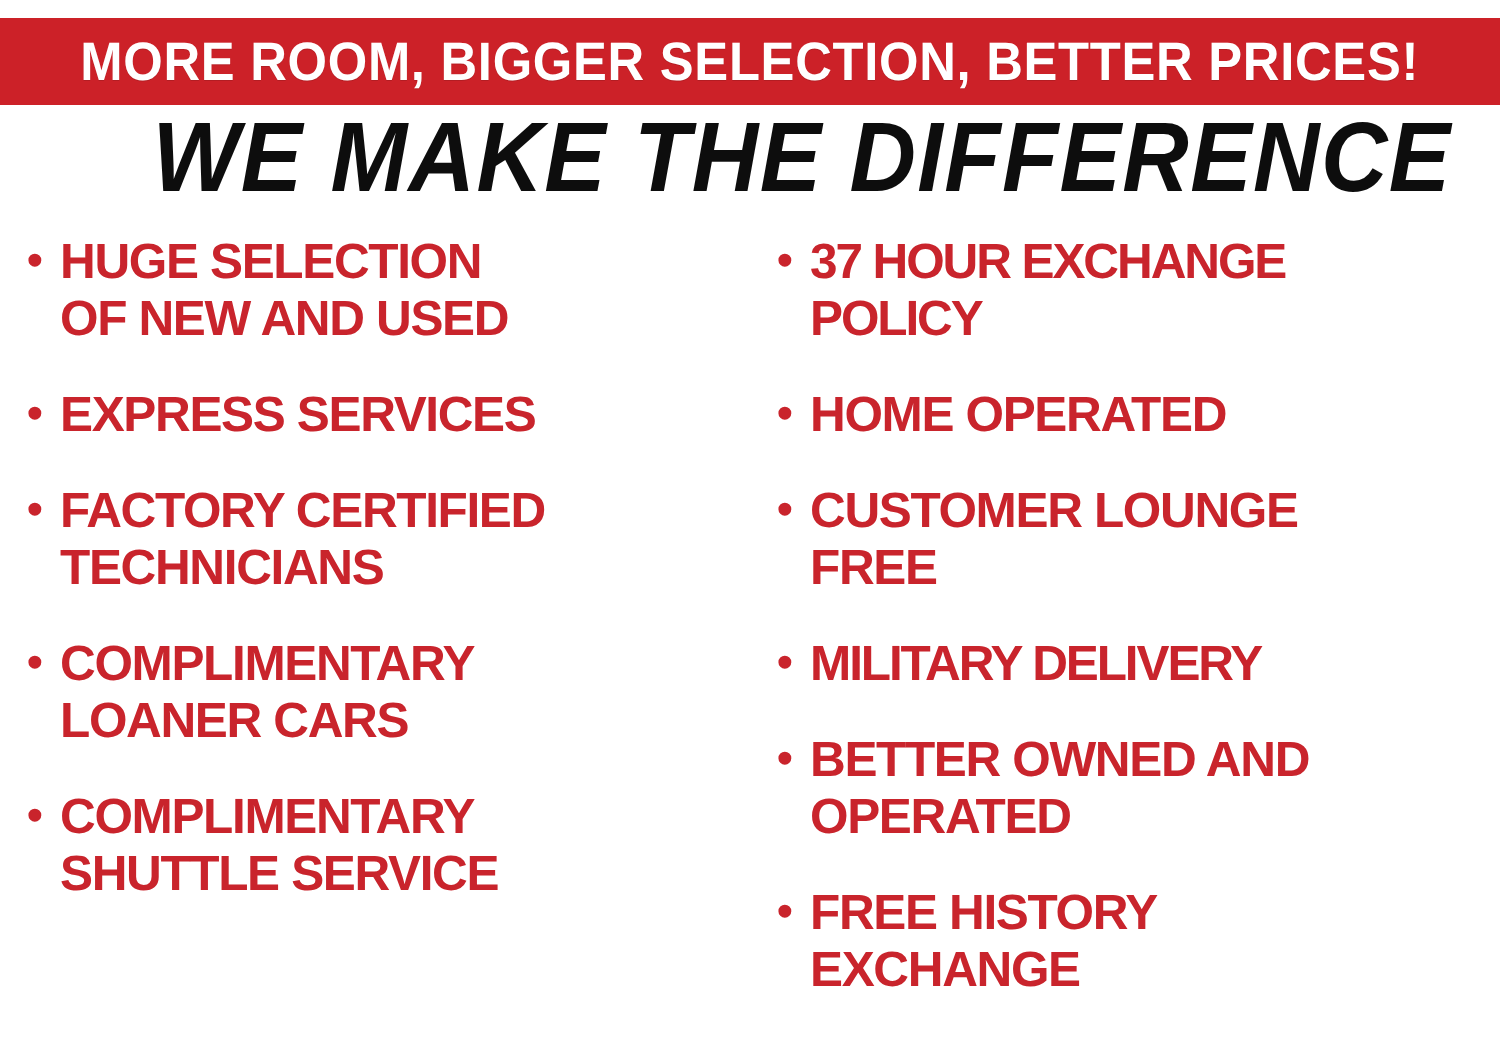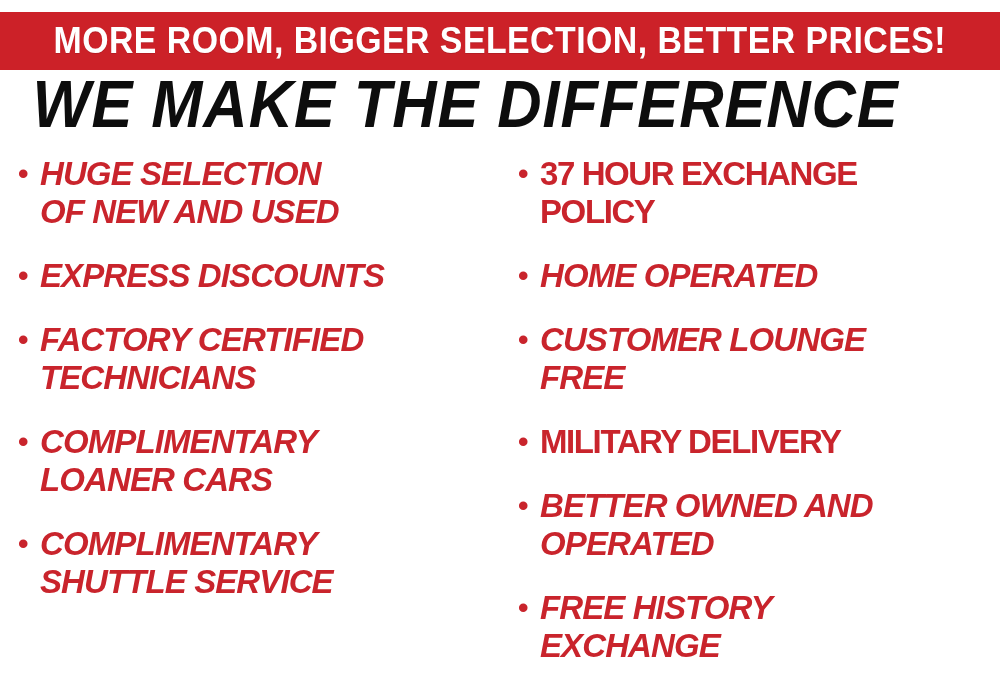--- a/index.html
+++ b/index.html
@@ -46,21 +46,21 @@
 
   
   .headline-wrap {
     position: absolute;
     left: 0;
     top: 62px;
     width: 1000px;
     height: 84px;
     display: flex;
     align-items: center;
-    justify-content: flex-start;
+    justify-content: flex-end;
   }
   .headline {
     color: #0d0d0d;
     font-family: "Liberation Sans", sans-serif;
     font-weight: bold;
     font-style: italic;
     font-size: 66px;
     line-height: 66px;
     letter-spacing: 1px;
     white-space: nowrap;
@@ -112,21 +112,20 @@
     text-align: left;
   }
   .bullet-label {
     flex: 1 1 auto;
     white-space: pre-line;
   }
 
   
   .tight {
     letter-spacing: -0.9px;
-    font-style: italic;
   }
   .tighter {
     letter-spacing: -1.4px;
   }
 </style>
 </head>
 <body>
 
 <div class="page">
 
@@ -143,21 +142,21 @@
     <div class="col col-left">
 
       <div class="bullet-item">
         <span class="bullet-dot">•</span>
         <span class="bullet-label tight">HUGE SELECTION
 OF NEW AND USED</span>
       </div>
 
       <div class="bullet-item">
         <span class="bullet-dot">•</span>
-        <span class="bullet-label tight">EXPRESS DISCOUNTS</span>
+        <span class="bullet-label tight">EXPRESS SERVICES</span>
       </div>
 
       <div class="bullet-item">
         <span class="bullet-dot">•</span>
         <span class="bullet-label tight">FACTORY CERTIFIED
 TECHNICIANS</span>
       </div>
 
       <div class="bullet-item">
         <span class="bullet-dot">•</span>

